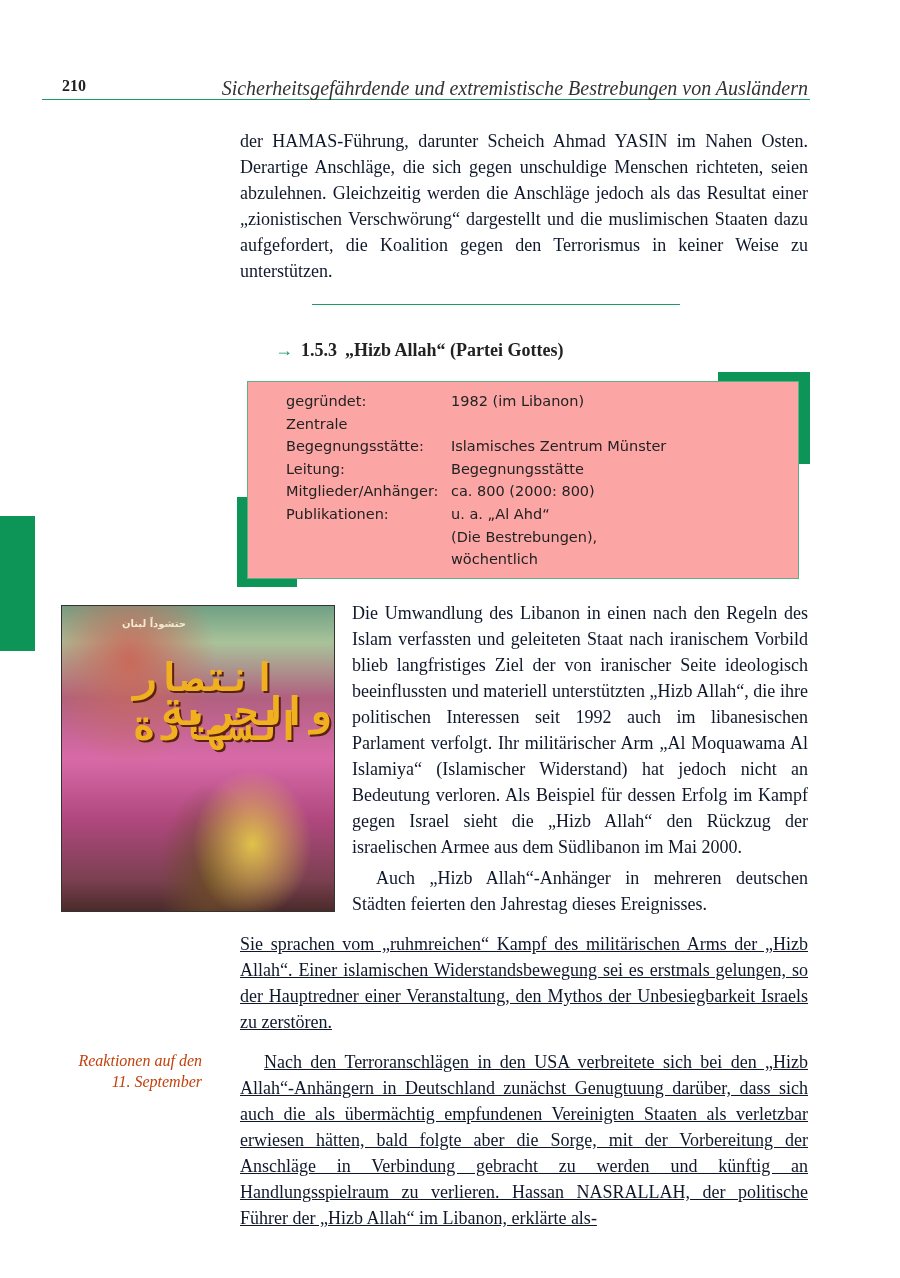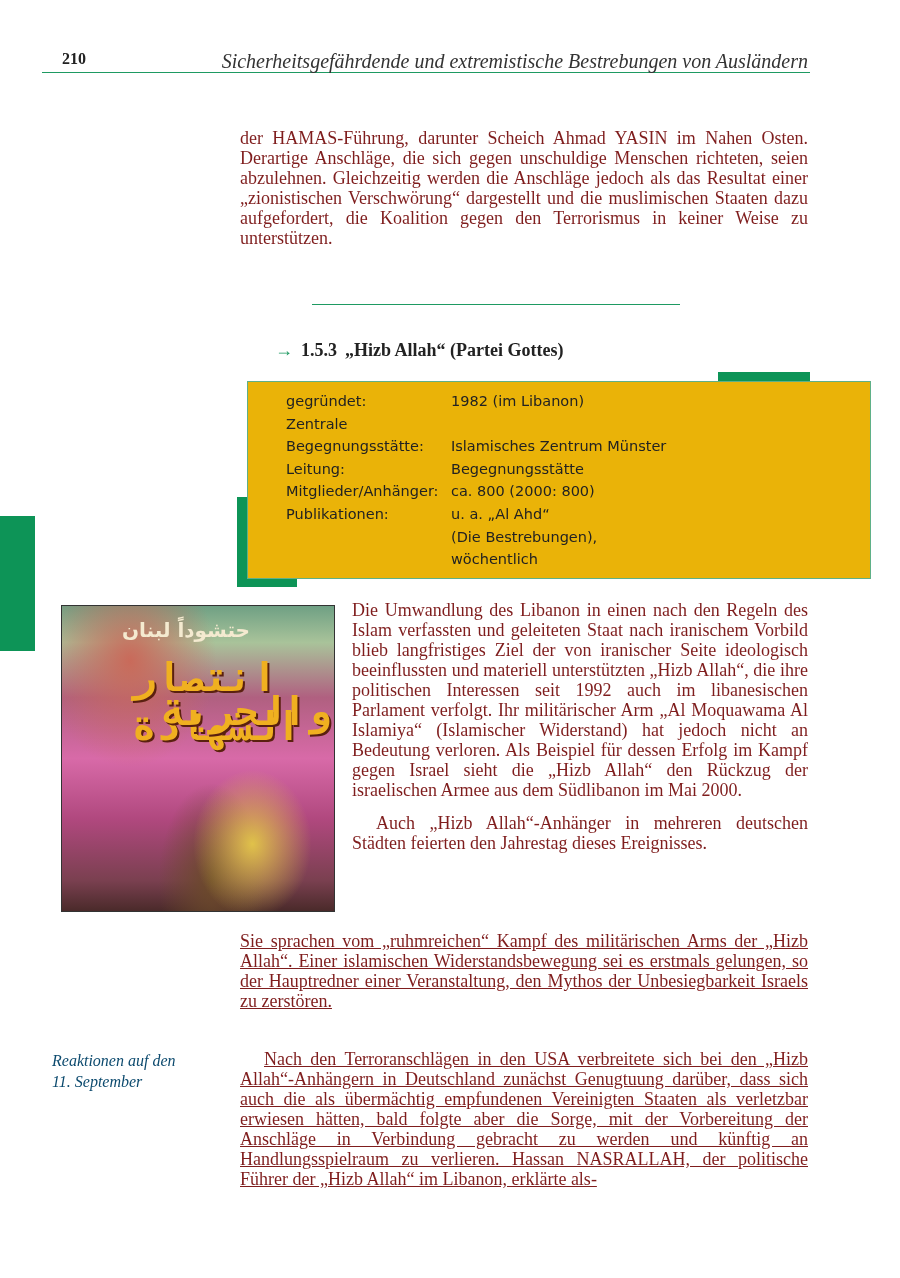--- a/index.html
+++ b/index.html
@@ -3,85 +3,85 @@
 <meta charset="utf-8">
 <style>
   html, body { margin: 0; padding: 0; }
   body {
     width: 900px; height: 1278px; position: relative; overflow: hidden;
     background: #ffffff;
     font-family: "DejaVu Serif", "Liberation Serif", serif;
     color: #222;
   }
   .header {
-    position: absolute; left: 42px; top: 48px; width: 768px; height: 24px;
+    position: absolute; left: 42px; top: 75px; width: 768px; height: 24px;
     border-bottom: 1px solid #1e9a62;
     text-align: center;
   }
   .page-number {
     position: absolute; left: 20px; top: 2px;
     font-family: "Liberation Serif", serif; font-weight: bold; font-size: 16px; color: #222;
   }
   .running-title {
     position: absolute; right: 2px; top: 2px;
     font-family: "Liberation Serif", serif; font-style: italic; font-size: 20px; color: #333;
   }
   .body-text {
-    font-family: "Liberation Serif", serif; font-size: 18px; line-height: 20px;
-    text-align: justify; color: #7f1d1d; margin: 0;
+    font-family: "Liberation Serif", serif; font-size: 18px; line-height: 26px;
+    text-align: justify; color: #0f172a; margin: 0;
   }
   .para-top { position: absolute; left: 240px; top: 128px; width: 568px; }
   .separator {
     position: absolute; left: 312px; top: 304px; width: 368px; height: 0;
     border-top: 1px solid #1e9a62;
   }
   .section-heading {
     position: absolute; left: 275px; top: 340px;
     font-family: "Liberation Serif", serif; font-weight: bold; font-size: 18px; color: #222;
     display: flex; align-items: center; gap: 8px;
   }
   .arrow-icon { color: #1e9a62; font-weight: bold; font-size: 18px; }
   .deco-right { position: absolute; left: 718px; top: 372px; width: 92px; height: 92px; background: #0d9457; }
   .deco-left { position: absolute; left: 237px; top: 497px; width: 60px; height: 90px; background: #0d9457; }
   .fact-box {
-    position: absolute; left: 247px; top: 381px; width: 624px; height: 198px;
-    background: #eab308; border: 1px solid #5fb088; box-sizing: border-box;
+    position: absolute; left: 247px; top: 381px; width: 552px; height: 198px;
+    background: #fca5a5; border: 1px solid #5fb088; box-sizing: border-box;
   }
   .fact-table {
     position: absolute; left: 38px; top: 8px;
     font-family: "DejaVu Sans", "Liberation Sans", sans-serif; font-size: 14.5px; color: #222;
     border-collapse: collapse;
   }
   .fact-table td { padding: 0; line-height: 22.6px; vertical-align: top; }
   .fact-table td.label { width: 165px; }
   .side-tab { position: absolute; left: 0; top: 516px; width: 35px; height: 135px; background: #0d9457; }
   .photo {
     position: absolute; left: 61px; top: 605px; width: 274px; height: 307px;
     border: 1px solid #333; box-sizing: border-box; overflow: hidden;
     background:
       radial-gradient(ellipse at 25% 18%, #c96a5a 0%, rgba(0,0,0,0) 30%),
       radial-gradient(ellipse at 70% 78%, #e0c24a 0%, rgba(0,0,0,0) 22%),
       radial-gradient(ellipse at 55% 90%, #6b4a2a 0%, rgba(0,0,0,0) 25%),
       linear-gradient(180deg, #6fa084 0%, #a9c39a 12%, #b06080 30%, #d86aa8 50%, #b0487e 70%, #7a4050 90%, #4a2a2a 100%);
   }
   .photo-title {
-    position: absolute; left: 60px; top: 12px; font-size: 20px; color: #f4ead0; font-weight: bold;
+    position: absolute; left: 60px; top: 12px; font-size: 10px; color: #f4ead0; font-weight: bold;
     font-family: "DejaVu Sans", sans-serif;
   }
   .photo-line {
     position: absolute; left: 95px; font-size: 40px; color: #f0b020; font-weight: bold;
     font-family: Liberation Mono, monospace; text-shadow: 2px 2px 0 #5a2010;
   }
   .para-wrap { position: absolute; left: 352px; top: 600px; width: 456px; }
   .para-full { position: absolute; left: 240px; width: 568px; text-decoration: underline; }
   .indent { text-indent: 24px; }
   .margin-note {
-    position: absolute; left: 52px; top: 1050px; width: 150px; text-align: left;
+    position: absolute; left: 52px; top: 1050px; width: 150px; text-align: right;
     font-family: "Liberation Serif", serif; font-style: italic; font-size: 16px; line-height: 21px;
-    color: #0c4a6e;
+    color: #c2410c;
   }
 </style>
 </head>
 <body>
 
 <div class="header">
   <span class="page-number">210</span>
   <span class="running-title">Sicherheitsgefährdende und extremistische Bestrebungen von Ausländern</span>
 </div>
 
@@ -140,21 +140,21 @@
 <div class="side-tab"></div>
 
 <div class="photo">
   <span class="photo-title">حتشوداً لبنان</span>
   <span class="photo-line" style="top:48px;left:70px;">انتصار الشهادة</span>
   <span class="photo-line" style="top:82px;left:100px;">والحرية</span>
 </div>
 
 <div class="para-wrap">
   <p class="body-text">Die Umwandlung des Libanon in einen nach den Regeln des Islam verfassten und geleiteten Staat nach iranischem Vorbild blieb langfristiges Ziel der von iranischer Seite ideologisch beeinflussten und materiell unterstützten „Hizb Allah“, die ihre politischen Interessen seit 1992 auch im libanesischen Parlament verfolgt. Ihr militärischer Arm „Al Moquawama Al Islamiya“ (Islamischer Widerstand) hat jedoch nicht an Bedeutung verloren. Als Beispiel für dessen Erfolg im Kampf gegen Israel sieht die „Hizb Allah“ den Rückzug der israelischen Armee aus dem Südlibanon im Mai 2000.</p>
-  <p class="body-text indent" style="margin-top:13px;">Auch „Hizb Allah“-Anhänger in mehreren deutschen Städten feierten den Jahrestag dieses Ereignisses.</p>
+  <p class="body-text indent" style="margin-top:5px;">Auch „Hizb Allah“-Anhänger in mehreren deutschen Städten feierten den Jahrestag dieses Ereignisses.</p>
 </div>
 
 <p class="body-text para-full" style="top:931px;">Sie sprachen vom „ruhmreichen“ Kampf des militärischen Arms der „Hizb Allah“. Einer islamischen Widerstandsbewegung sei es erstmals gelungen, so der Hauptredner einer Veranstaltung, den Mythos der Unbesiegbarkeit Israels zu zerstören.</p>
 
 <div class="margin-note">
   <div>Reaktionen auf den</div>
   <div>11. September</div>
 </div>
 
 <p class="body-text para-full indent" style="top:1049px;">Nach den Terroranschlägen in den USA verbreitete sich bei den „Hizb Allah“-Anhängern in Deutschland zunächst Genugtuung darüber, dass sich auch die als übermächtig empfundenen Vereinigten Staaten als verletzbar erwiesen hätten, bald folgte aber die Sorge, mit der Vorbereitung der Anschläge in Verbindung gebracht zu werden und künftig an Handlungsspielraum zu verlieren. Hassan NASRALLAH, der politische Führer der „Hizb Allah“ im Libanon, erklärte als-</p>

